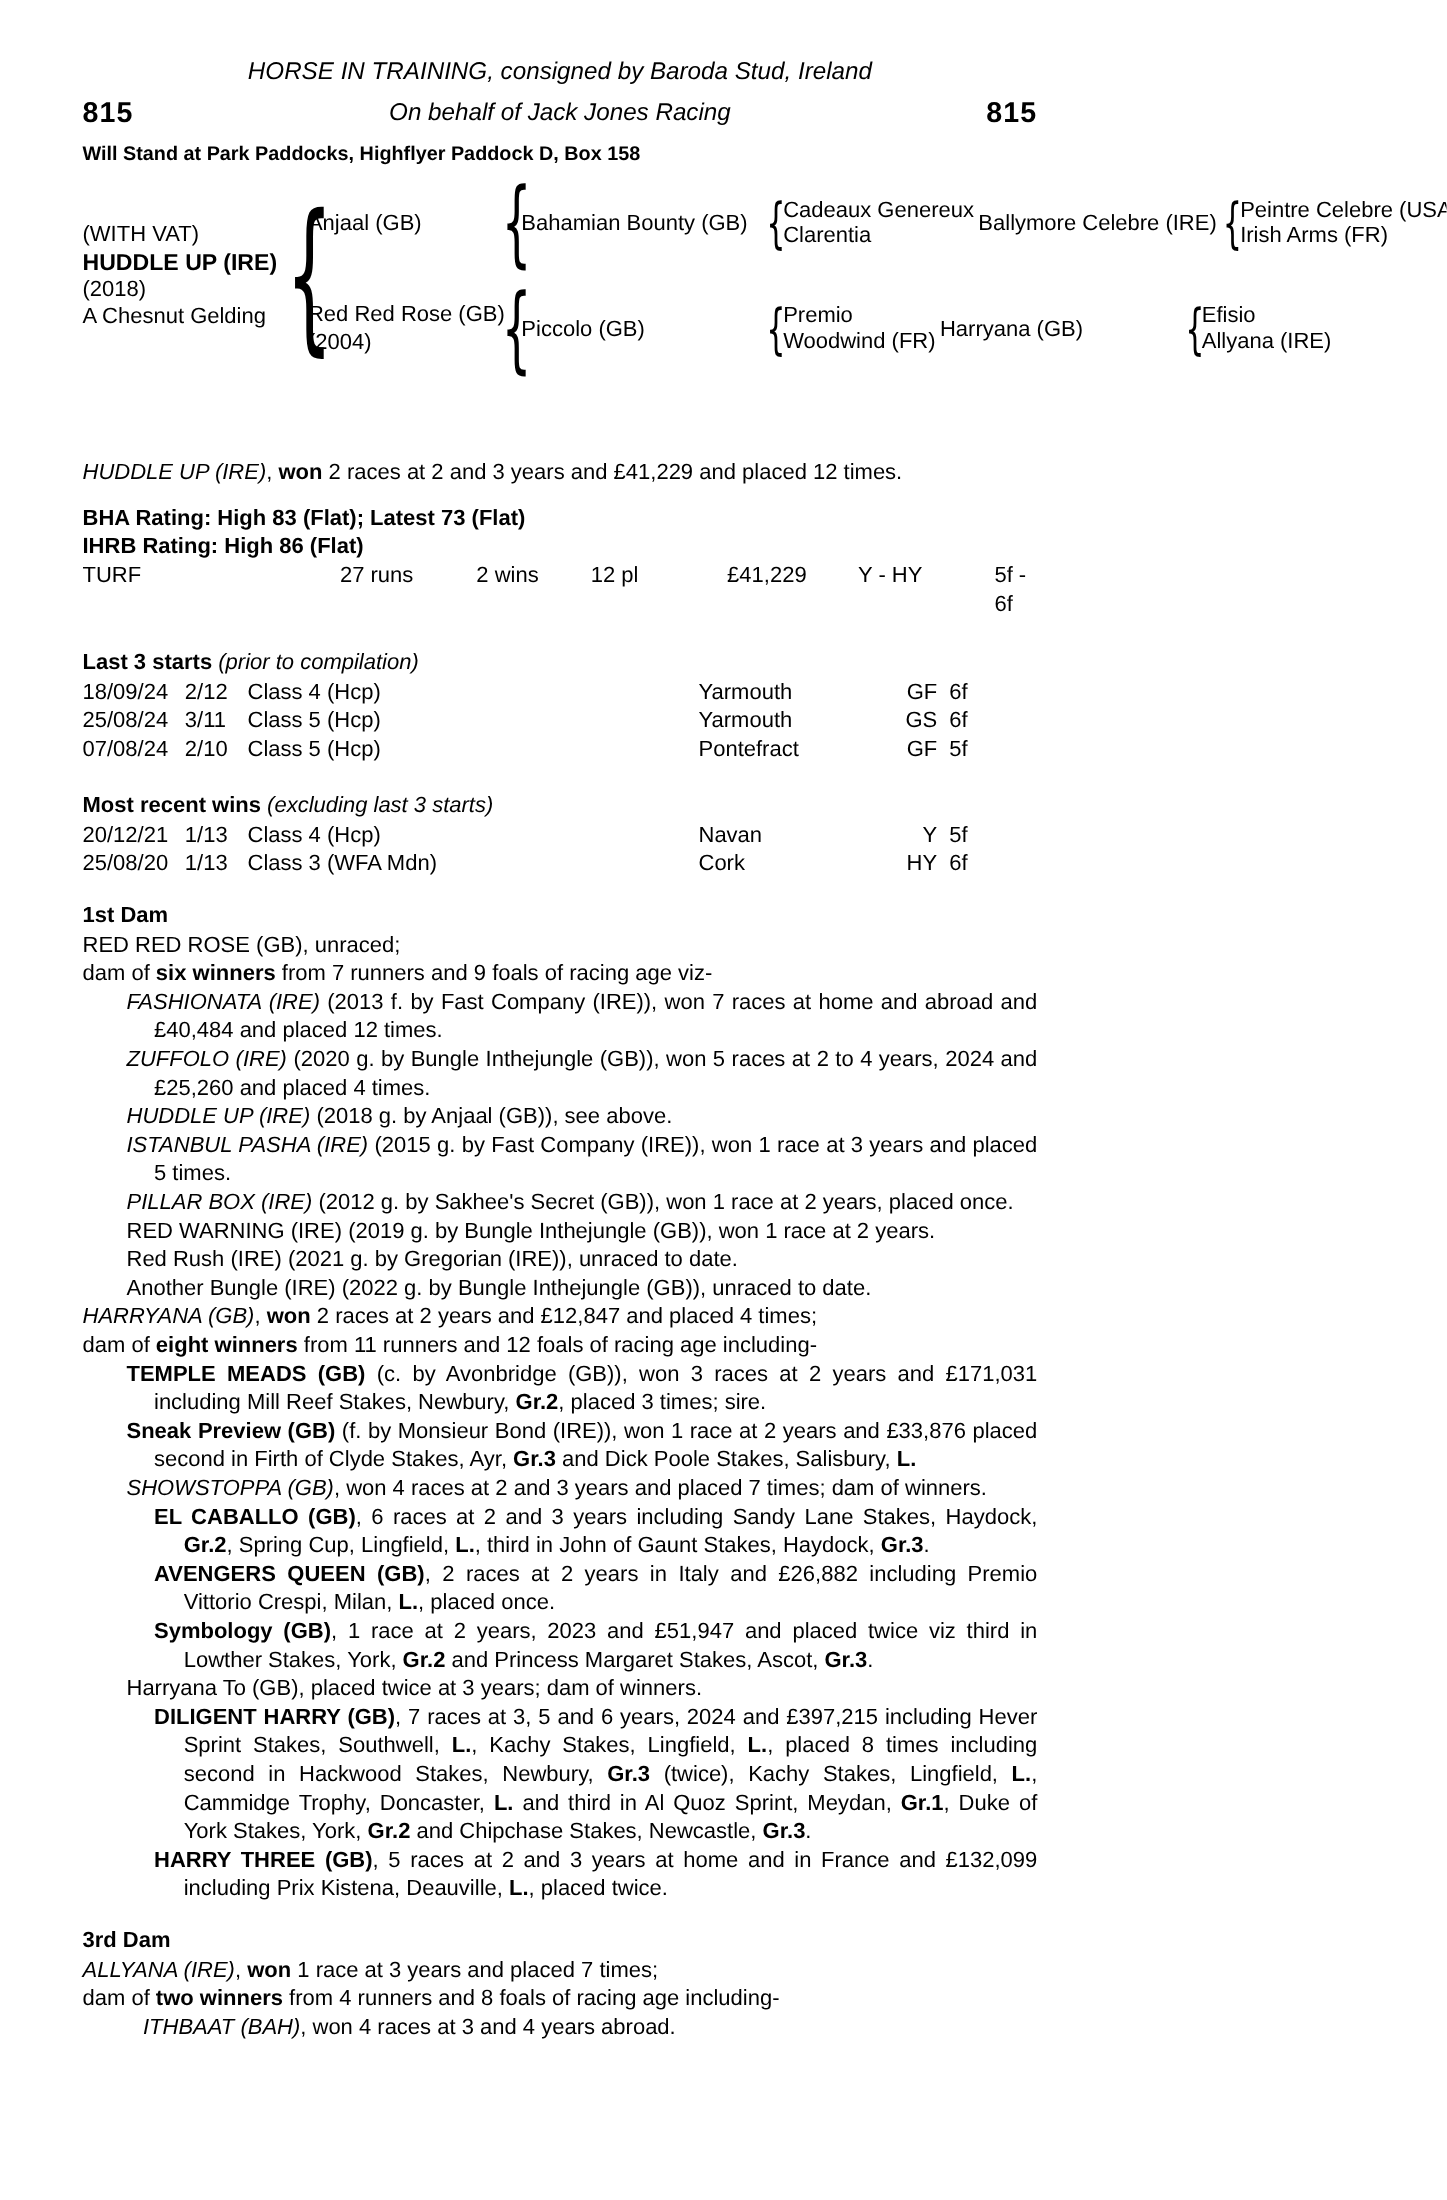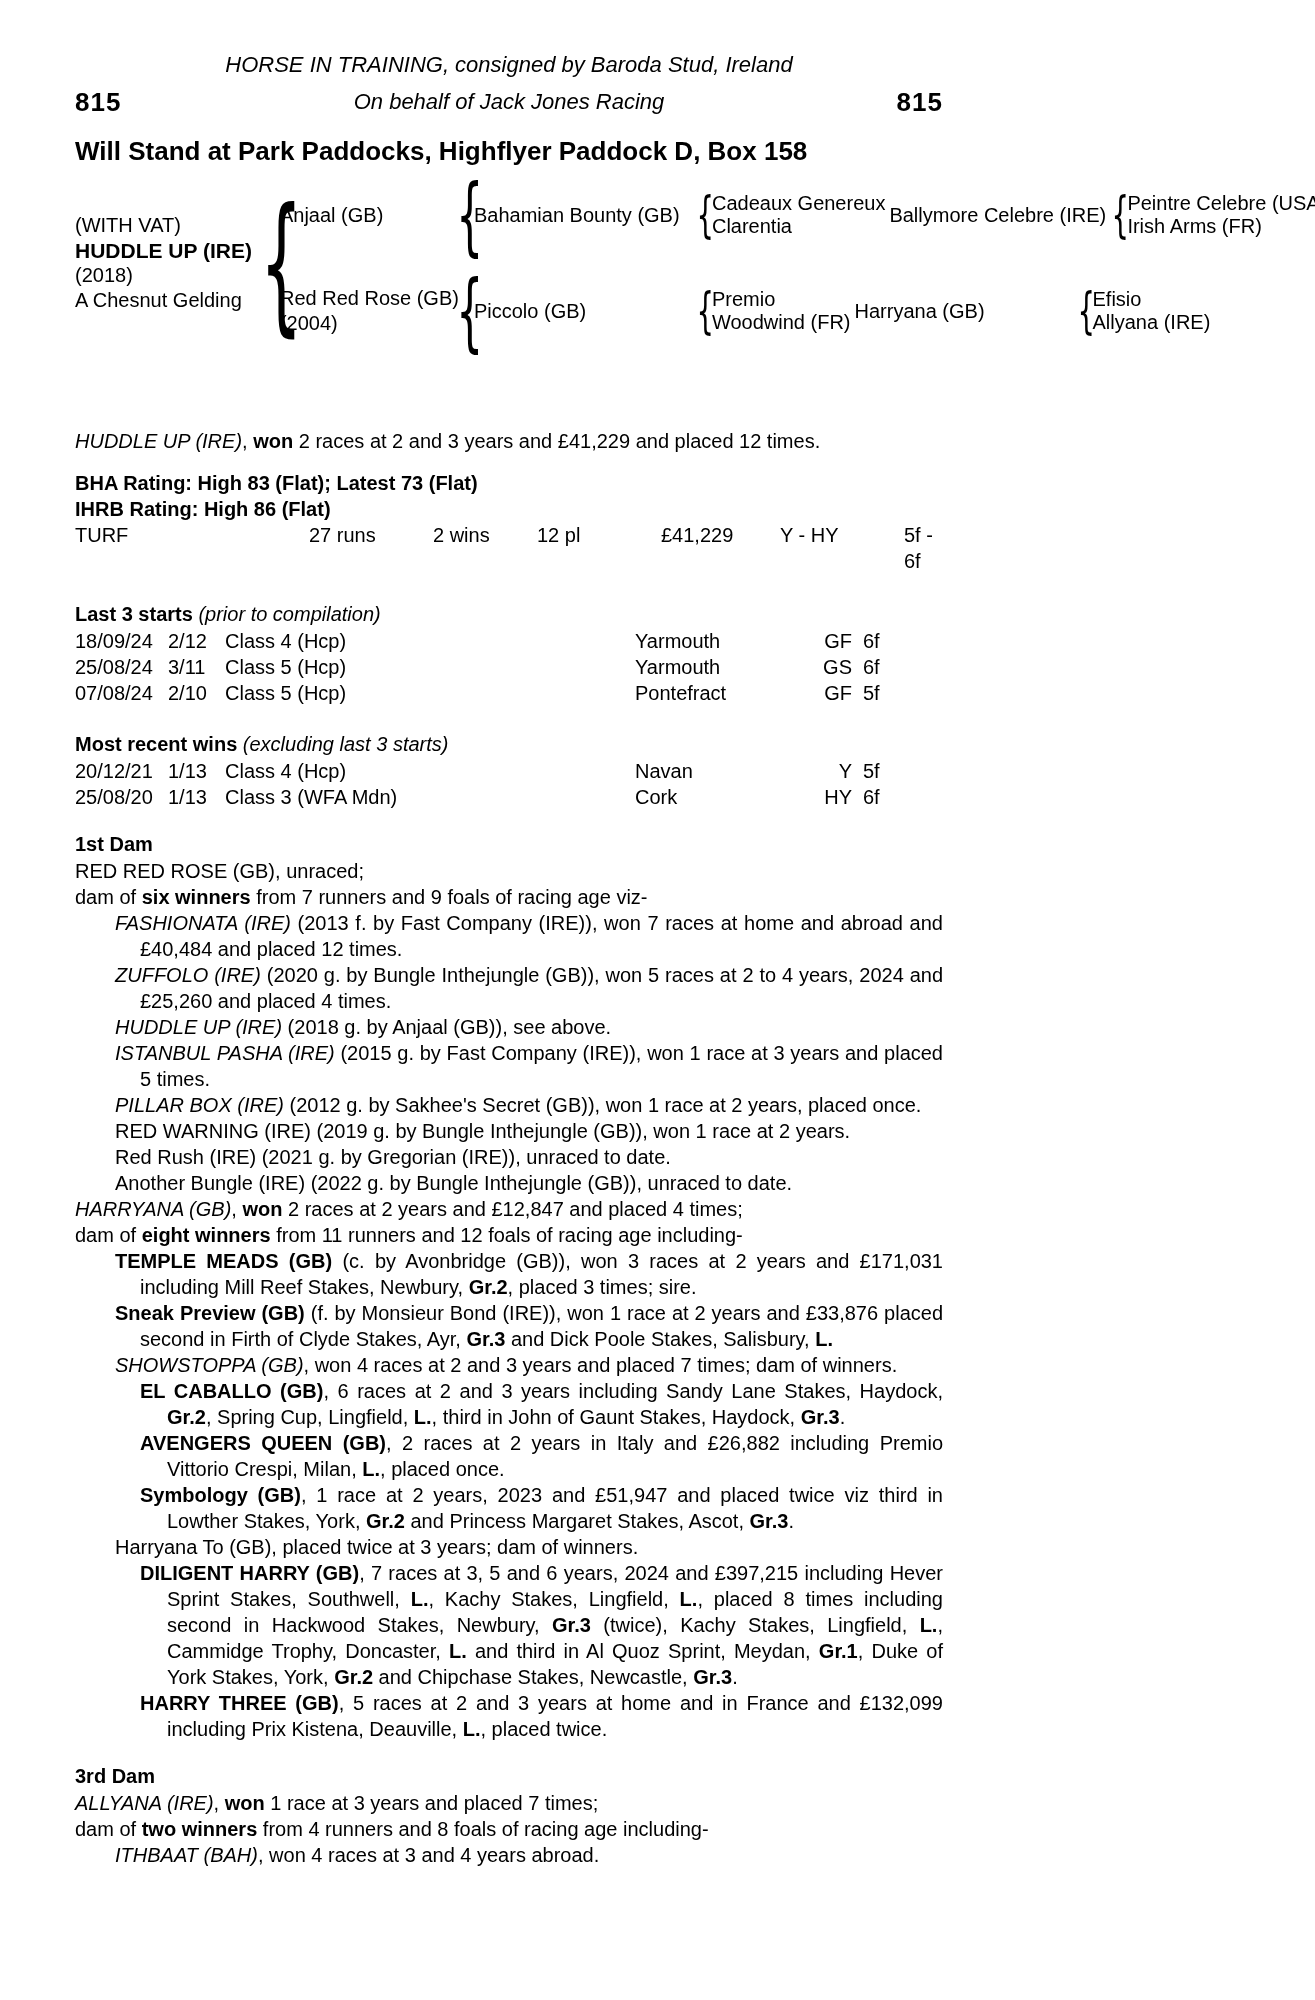--- a/index.html
+++ b/index.html
@@ -10,21 +10,21 @@
     -webkit-font-smoothing:antialiased;
   }
   .page { position:absolute; left:75px; top:50px; width:868px; }
 
   
   .h1 { text-align:center; font-style:italic; font-size:22px; line-height:30px; }
   .header-row { display:flex; align-items:center; margin-top:0px; }
   .lot { font-size:26px; font-weight:bold; line-height:44px; width:130px; letter-spacing:1px; }
   .lot.right { text-align:right; }
   .h2 { flex:1; text-align:center; font-style:italic; font-size:22px; }
-  .stand { font-weight:bold; font-size:26px; margin-top:12px; line-height:30px; }
+  .stand { font-weight:bold; font-size:18px; margin-top:0; line-height:30px; }
 
   
   .pedigree { margin-top:6px; display:flex; align-items:center; }
   .ped-subject { width:205px; }
   .ped-subject div { line-height:25px; white-space:nowrap; }
   .ped-subject .pname { font-weight:bold; font-size:21px; }
   .brace { font-family:"DejaVu Sans", sans-serif; display:block; text-align:center; }
   .brace-big { width:28px; font-size:150px; line-height:150px; transform:scaleX(.45); }
   .brace-med { width:24px; font-size:86px;  line-height:86px;  transform:scaleX(.5); }
   .brace-sm  { width:20px; font-size:50px;  line-height:50px;  transform:scaleX(.55); }
@@ -219,15 +219,15 @@
   <div class="entry lvl2"><span style="font-weight: bold;">EL CABALLO (GB)</span><span>, 6 races at 2 and 3 years including Sandy Lane Stakes, Haydock, </span><span style="font-weight: bold;">Gr.2</span><span>, Spring Cup, Lingfield, </span><span style="font-weight: bold;">L.</span><span>, third in John of Gaunt Stakes, Haydock, </span><span style="font-weight: bold;">Gr.3</span><span>.</span></div>
   <div class="entry lvl2"><span style="font-weight: bold;">AVENGERS QUEEN (GB)</span><span>, 2 races at 2 years in Italy and £26,882 including Premio Vittorio Crespi, Milan, </span><span style="font-weight: bold;">L.</span><span>, placed once.</span></div>
   <div class="entry lvl2"><span style="font-weight: bold;">Symbology (GB)</span><span>, 1 race at 2 years, 2023 and £51,947 and placed twice viz third in Lowther Stakes, York, </span><span style="font-weight: bold;">Gr.2</span><span> and Princess Margaret Stakes, Ascot, </span><span style="font-weight: bold;">Gr.3</span><span>.</span></div>
   <div class="entry lvl1"><span>Harryana To (GB), placed twice at 3 years; dam of winners.</span></div>
   <div class="entry lvl2"><span style="font-weight: bold;">DILIGENT HARRY (GB)</span><span>, 7 races at 3, 5 and 6 years, 2024 and £397,215 including Hever Sprint Stakes, Southwell, </span><span style="font-weight: bold;">L.</span><span>, Kachy Stakes, Lingfield, </span><span style="font-weight: bold;">L.</span><span>, placed 8 times including second in Hackwood Stakes, Newbury, </span><span style="font-weight: bold;">Gr.3</span><span> (twice), Kachy Stakes, Lingfield, </span><span style="font-weight: bold;">L.</span><span>, Cammidge Trophy, Doncaster, </span><span style="font-weight: bold;">L.</span><span> and third in Al Quoz Sprint, Meydan, </span><span style="font-weight: bold;">Gr.1</span><span>, Duke of York Stakes, York, </span><span style="font-weight: bold;">Gr.2</span><span> and Chipchase Stakes, Newcastle, </span><span style="font-weight: bold;">Gr.3</span><span>.</span></div>
   <div class="entry lvl2"><span style="font-weight: bold;">HARRY THREE (GB)</span><span>, 5 races at 2 and 3 years at home and in France and £132,099 including Prix Kistena, Deauville, </span><span style="font-weight: bold;">L.</span><span>, placed twice.</span></div>
 
   <div class="dam-h">3rd Dam</div>
   <div class="line"><span style="font-style: italic;">ALLYANA (IRE)</span><span>, </span><span style="font-weight: bold;">won</span><span> 1 race at 3 years and placed 7 times;</span></div>
   <div class="line"><span>dam of </span><span style="font-weight: bold;">two winners</span><span> from 4 runners and 8 foals of racing age including-</span></div>
-  <div class="entry lvl1"><span style="font-style: italic;">ITHBAAT (BAH)</span><span>, won 4 races at 3 and 4 years abroad.</span></div>
+  <div class="entry lvl1"><span style="font-style: italic; margin-left: 15px;">ITHBAAT (BAH)</span><span>, won 4 races at 3 and 4 years abroad.</span></div>
 
 </div>
 
 </body></html>

